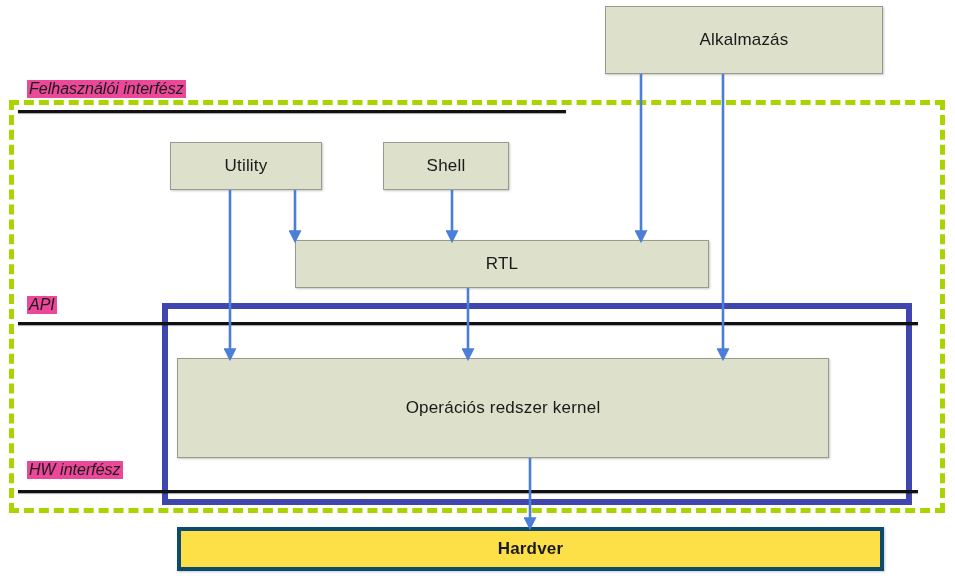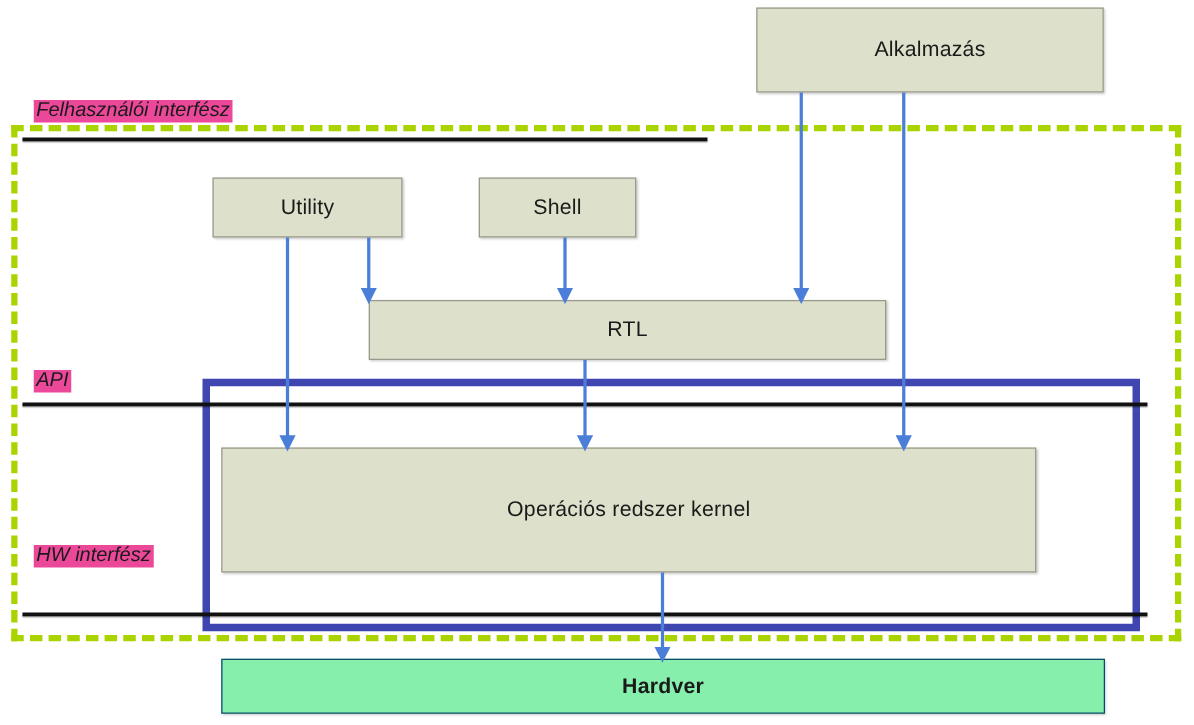--- a/index.html
+++ b/index.html
@@ -33,22 +33,22 @@
     align-items: center;
     justify-content: center;
     border: 1px solid #9a9a8c;
     background: #dde0ca;
     color: #1a1a1a;
     font-size: 17px;
     letter-spacing: 0.2px;
     box-shadow: 1px 1px 2px rgba(0,0,0,0.22);
   }
   .box.hardware {
-    background: #86efac;
-    border: 1px solid #0c4a6e;
+    background: #fde047;
+    border: 4px solid #0c4a6e;
     font-weight: bold;
   }
   .edge-label {
     position: absolute;
     font-size: 16px;
     color: #1a1a1a;
     background: #ec4899;
     white-space: nowrap;
     padding: 0 2px;
     font-style: italic;
@@ -79,21 +79,21 @@
 
   <div class="dashed-region" id="region-user-interface" style="left: 9px; top: 100px; width: 936px; height: 413px;"></div>
   <div class="kernel-region" id="region-kernel" style="left: 162px; top: 303px; width: 750px; height: 202px;"></div>
 
   <div class="hline" id="line-user-interface" style="left: 18px; top: 110px; width: 548px;"></div>
   <div class="hline" id="line-api" style="left: 18px; top: 322px; width: 900px;"></div>
   <div class="hline" id="line-hw-interface" style="left: 18px; top: 490px; width: 900px;"></div>
 
   <div class="edge-label" id="label-user-interface" style="left: 27px; top: 80px;">Felhasználói interfész</div>
   <div class="edge-label" id="label-api" style="left: 27px; top: 296px;">API</div>
-  <div class="edge-label" id="label-hw-interface" style="left: 27px; top: 436px;">HW interfész</div>
+  <div class="edge-label" id="label-hw-interface" style="left: 27px; top: 461px;">HW interfész</div>
 
   <div class="box" id="box-application" style="left: 605px; top: 6px; width: 278px; height: 68px;">Alkalmazás</div>
   <div class="box" id="box-utility" style="left: 170px; top: 142px; width: 152px; height: 48px;">Utility</div>
   <div class="box" id="box-shell" style="left: 383px; top: 142px; width: 126px; height: 48px;">Shell</div>
   <div class="box" id="box-rtl" style="left: 262px; top: 240px; width: 414px; height: 48px; margin-left: 33px;">RTL</div>
   <div class="box" id="box-kernel" style="left: 177px; top: 358px; width: 652px; height: 100px;">Operációs redszer kernel</div>
   <div class="box hardware" id="box-hardware" style="left: 177px; top: 527px; width: 707px; height: 44px;">Hardver</div>
 
   <svg class="layer" id="arrow-layer" viewBox="0 0 955 580">
       <defs>

